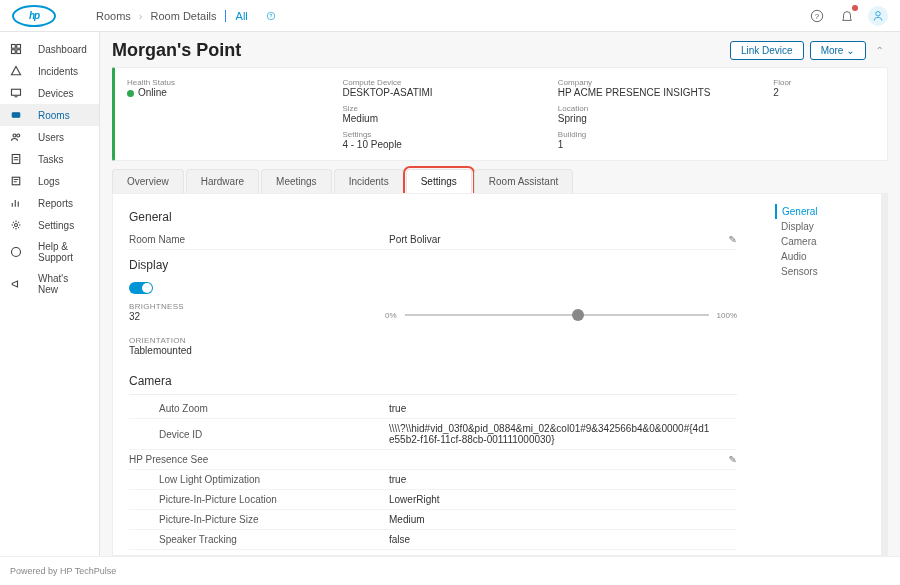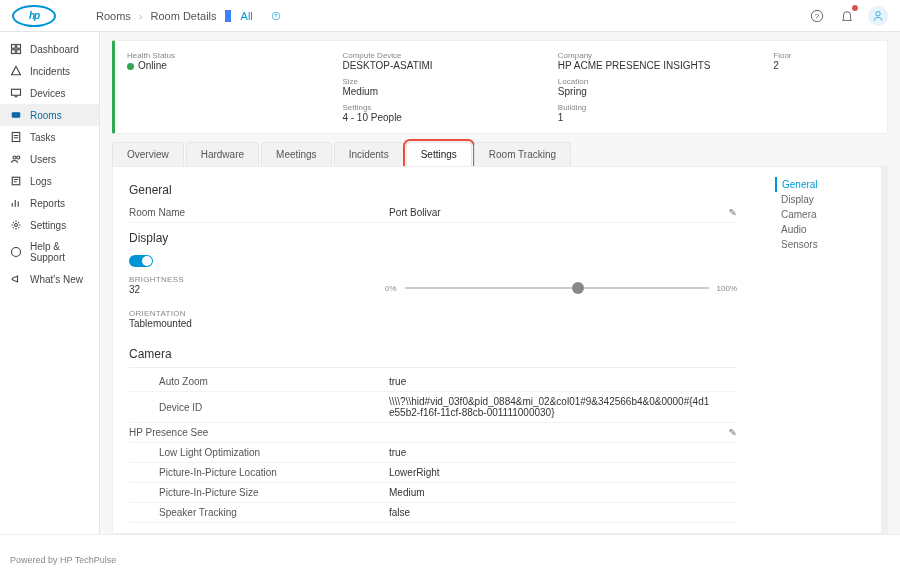--- a/index.html
+++ b/index.html
@@ -3,29 +3,29 @@
 <meta charset="utf-8">
 <style>
 * { box-sizing: border-box; margin: 0; padding: 0; }
 body { font-family: -apple-system, BlinkMacSystemFont, "Segoe UI", Arial, sans-serif; font-size: 11px; color: #333; background: #fff; width: 900px; }
 .app { display: flex; flex-direction: column; height: 585px; }
 .topbar { display: flex; align-items: center; height: 32px; border-bottom: 1px solid #e5e5e5; padding: 0 12px; }
 .hp-logo { width: 44px; height: 22px; border: 2px solid #0096d6; border-radius: 50%; display: flex; align-items: center; justify-content: center; margin-right: 40px; }
 .hp-logo-inner { color: #0096d6; font-style: italic; font-weight: bold; font-size: 10px; letter-spacing: -1px; }
 .breadcrumb { display: flex; align-items: center; gap: 8px; color: #555; font-size: 11px; }
 .bc-sep { color: #bbb; }
-.bc-pill { border-left: 6px solid #3b82f6; padding-left: 10px; display: flex; align-items: center; gap: 18px; color: #0096d6; }
+.bc-pill { border-left: 1px solid #3b82f6; padding-left: 10px; display: flex; align-items: center; gap: 18px; color: #0096d6; }
 .topbar-right { margin-left: auto; display: flex; align-items: center; gap: 12px; }
 .icon-btn { width: 18px; height: 18px; display: flex; align-items: center; justify-content: center; color: #555; cursor: pointer; position: relative; }
 .icon-btn svg { width: 14px; height: 14px; }
 .notif-dot { position: absolute; top: -2px; right: -2px; width: 6px; height: 6px; background: #d9534f; border-radius: 50%; }
 .avatar { width: 20px; height: 20px; border-radius: 50%; background: #e6f4fb; display: flex; align-items: center; justify-content: center; color: #0096d6; }
 .body { display: flex; flex: 1; min-height: 0; }
 .sidebar { width: 100px; border-right: 1px solid #e5e5e5; padding-top: 6px; }
-.sb-item { display: flex; align-items: center; gap: 8px; padding: 5px 10px; color: #444; cursor: pointer; font-size: 10px; }
+.sb-item { display: flex; align-items: center; gap: 16px; padding: 5px 10px; color: #444; cursor: pointer; font-size: 10px; }
 .sb-item.active { background: #f0f0f0; color: #0a6aa3; }
 .sb-icon { width: 12px; height: 12px; display: flex; align-items: center; justify-content: center; }
 .sb-icon svg { width: 12px; height: 12px; stroke: currentColor; fill: none; stroke-width: 1.5; }
 .sb-item.active .sb-icon svg { stroke: #0a6aa3; fill:#0a6aa3; }
 .main { flex: 1; background: #f7f7f7; padding: 8px 12px 0 12px; overflow: hidden; display: flex; flex-direction: column; }
 .page-head { display: flex; align-items: center; margin-bottom: 6px; }
 .page-title { font-size: 18px; font-weight: 600; color: #222; }
 .head-actions { margin-left: auto; display: flex; gap: 6px; align-items: center; }
 .btn-outline { border: 1px solid #0a6aa3; color: #0a6aa3; background: #fff; border-radius: 3px; padding: 3px 10px; font-size: 10px; cursor: pointer; }
 .chev { color: #999; font-size: 10px; padding: 2px 4px; cursor:pointer; }
@@ -55,21 +55,21 @@
 .sub-val { font-size: 10px; color: #333; margin-bottom: 6px; }
 .disp-block { padding: 4px 0; }
 .slider-row { display: flex; align-items: center; gap: 8px; margin: 6px 0; }
 .slider-track { flex: 1; height: 2px; background: #ccc; position: relative; }
 .slider-thumb { position: absolute; top: -5px; width: 12px; height: 12px; background: #888; border-radius: 50%; left: 55%; }
 .slider-lbl { font-size: 8px; color: #888; }
 .toggle { width: 24px; height: 12px; border-radius: 6px; position: relative; cursor: pointer; }
 .toggle.on { background: #0096d6; }
 .toggle .knob { position: absolute; top: 1px; width: 10px; height: 10px; background: #fff; border-radius: 50%; }
 .toggle.on .knob { right: 1px; }
-.footer { font-size: 9px; color: #888; padding: 20px 10px; border-top: 1px solid #eee; }
+.footer { font-size: 9px; color: #888; padding: 9px 10px; border-top: 1px solid #eee; }
 hr.sep { border: none; border-top: 1px solid #eee; margin: 4px 0; }
 .scrollbar-stub { width: 6px; background: #eee; }
 </style>
 </head>
 <body>
 
 <div class="app">
   <div class="topbar">
     <div class="hp-logo">
         <span class="hp-logo-inner">hp</span>
@@ -142,39 +142,39 @@
           <span class="sb-icon">
             <svg viewBox="0 0 16 16">
               <rect x="3" y="5" width="10" height="6" rx="1"></rect>
             </svg>
           </span>
           <span>Rooms</span>
         </div>
       <div class="sb-item">
           <span class="sb-icon">
             <svg viewBox="0 0 16 16">
-              <rect x="3" y="2" width="10" height="12"></rect>
-              <path d="M5 6h6M5 9h6"></path>
-            </svg>
-          </span>
-          <span>Tasks</span>
-        </div>
-      <div class="sb-item">
-          <span class="sb-icon">
-            <svg viewBox="0 0 16 16">
               <circle cx="6" cy="6" r="2"></circle>
               <circle cx="11" cy="6" r="2"></circle>
               <path d="M2 13c0-2 2-3 4-3s4 1 4 3"></path>
             </svg>
           </span>
           <span>Users</span>
         </div>
       <div class="sb-item">
           <span class="sb-icon">
             <svg viewBox="0 0 16 16">
+              <rect x="3" y="2" width="10" height="12"></rect>
+              <path d="M5 6h6M5 9h6"></path>
+            </svg>
+          </span>
+          <span>Tasks</span>
+        </div>
+      <div class="sb-item">
+          <span class="sb-icon">
+            <svg viewBox="0 0 16 16">
               <rect x="3" y="3" width="10" height="10"></rect>
               <path d="M5 6h6M5 9h4"></path>
             </svg>
           </span>
           <span>Logs</span>
         </div>
       <div class="sb-item">
           <span class="sb-icon">
             <svg viewBox="0 0 16 16">
               <path d="M3 13V8M7 13V4M11 13V6"></path>
@@ -203,20 +203,28 @@
           <span class="sb-icon">
             <svg viewBox="0 0 16 16">
               <path d="M3 7v2l7 3V4L3 7z"></path>
             </svg>
           </span>
           <span>What's New</span>
         </div>
     </div>
 
     <div class="main">
+      <div class="page-head">
+        <div class="page-title">Morgan's Point</div>
+        <div class="head-actions">
+          <button class="btn-outline">Link Device</button>
+          <button class="btn-outline"><span>More</span> <span>⌄</span></button>
+          <span class="chev">⌃</span>
+        </div>
+      </div>
 
       <div class="summary-card">
         <div class="summary-col">
           <div>
               <div class="s-label">Health Status</div>
               <div class="s-val"><span class="dot-online"></span><span>Online</span></div>
             </div>
         </div>
         <div class="summary-col">
           <div>
@@ -253,21 +261,21 @@
             </div>
         </div>
       </div>
 
       <div class="tabs">
         <div class="tab">Overview</div>
         <div class="tab">Hardware</div>
         <div class="tab">Meetings</div>
         <div class="tab">Incidents</div>
         <div class="tab active hl">Settings</div>
-        <div class="tab">Room Tracking</div>
+        <div class="tab">Room Assistant</div>
       </div>
 
       <div class="panel">
         <div class="panel-body">
           <div class="section-title">General</div>
           <div class="row">
             <div class="k">Room Name</div>
             <div class="v">Port Bolivar</div>
             <div class="act">
                 <span class="pencil">✎</span>

